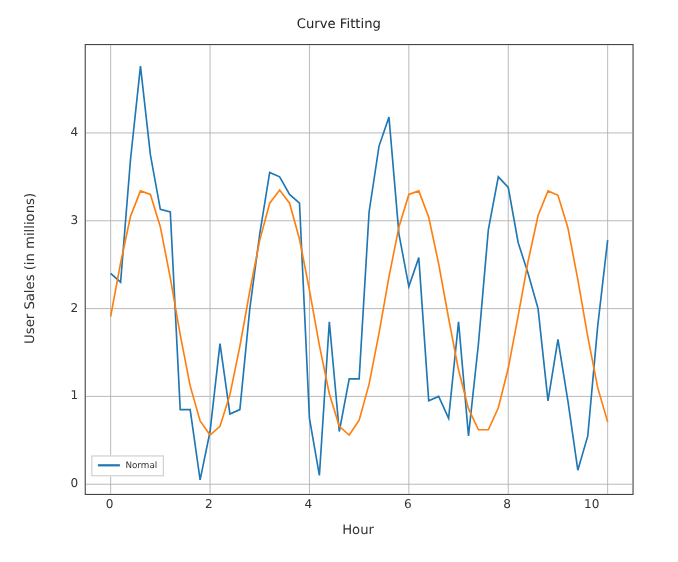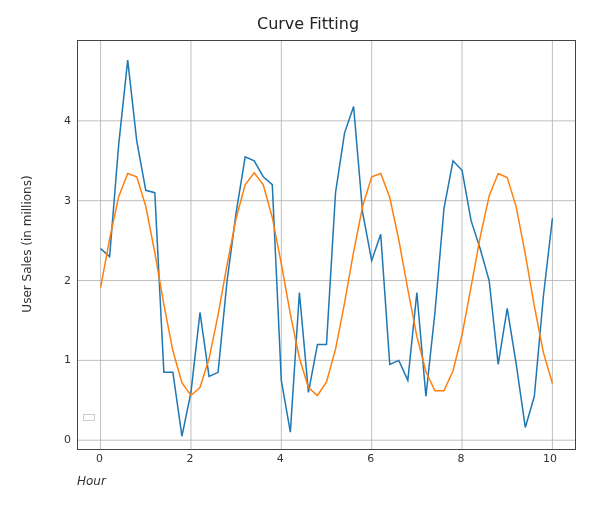--- a/index.html
+++ b/index.html
@@ -14,21 +14,21 @@
     width: 616px;
     height: 511px;
     background: #ffffff;
   }
   .title {
     position: absolute;
     top: 14px;
     left: 0;
     width: 100%;
     text-align: center;
-    font-size: 16px;
+    font-size: 12px;
     color: #222;
   }
   .plot-area {
     position: absolute;
     left: 77px;
     top: 40px;
     width: 497px;
     height: 408px;
     border: 1px solid #444;
     background: #ffffff;
@@ -67,23 +67,23 @@
     top: 452px;
     transform: translateX(-50%);
     text-align: center;
     width: 30px;
   }
   .xlabel {
     position: absolute;
     top: 474px;
     left: 77px;
     width: 497px;
+    text-align: center;
     font-size: 12px;
     color: #333;
-    font-style: italic;
   }
   .ylabel {
     position: absolute;
     top: 40px;
     left: 20px;
     width: 408px;
     text-align: center;
     font-size: 12px;
     color: #333;
     transform-origin: 0 0;
@@ -145,20 +145,24 @@
   <div class="ytick" id="yt1" style="top: 359.374px;">1</div>
   <div class="ytick" id="yt2" style="top: 279.53px;">2</div>
   <div class="ytick" id="yt3" style="top: 199.687px;">3</div>
   <div class="ytick" id="yt4" style="top: 119.843px;">4</div>
 
   <div class="xtick" id="xt0" style="left: 99.5909px;">0</div>
   <div class="xtick" id="xt1" style="left: 189.955px;">2</div>
   <div class="xtick" id="xt2" style="left: 280.318px;">4</div>
   <div class="xtick" id="xt3" style="left: 370.682px;">6</div>
   <div class="xtick" id="xt4" style="left: 461.045px;">8</div>
-  <div class="xtick" id="xt5" style="left: 550px;">10</div>
+  <div class="xtick" id="xt5" style="left: 538px;">10</div>
 
   <div class="xlabel">Hour</div>
 
   <div class="legend">
+    <div class="legend-row">
+      <div class="legend-line lg-normal"></div>
+      <span>Normal</span>
+    </div>
   </div>
 
 </div>
 
 </body></html>

